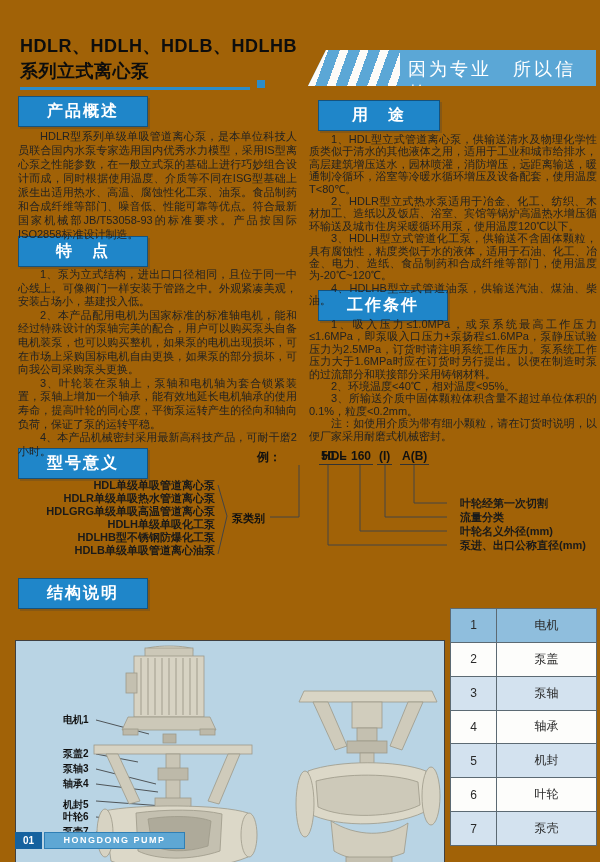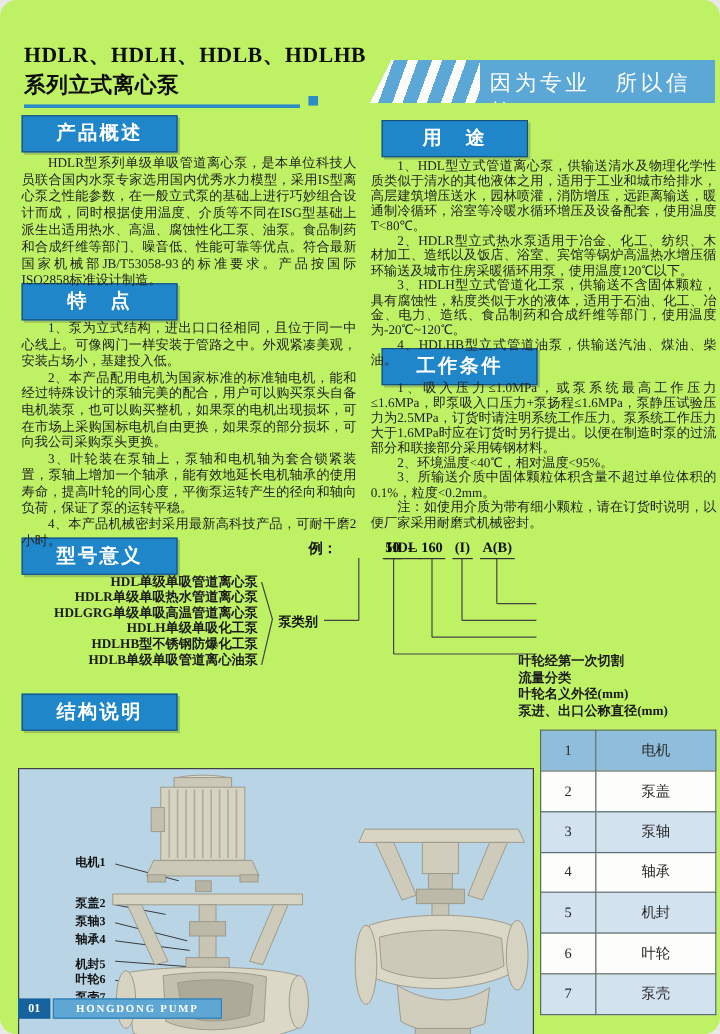--- a/index.html
+++ b/index.html
@@ -1,17 +1,17 @@
 <!DOCTYPE html>
 <html><head>
 <meta charset="utf-8">
 <style>
   html,body{margin:0;padding:0;background:#e8e8e6;}
-  .page{position:relative;width:600px;height:862px;background:#bef264;
-        font-family:Liberation Serif, serif;color:#222;overflow:hidden;border-radius:14px;}
+  .page{position:relative;width:600px;height:862px;background:#a16207;
+        font-family:Liberation Sans, sans-serif;color:#222;overflow:hidden;}
 
   
   .doc-title{position:absolute;left:20px;top:34px;font-size:18px;font-weight:bold;
              line-height:25px;color:#0d0d0d;letter-spacing:0.5px;}
   .title-underline{position:absolute;left:20px;top:87px;width:230px;height:3px;background:#2b8cc8;}
   .title-square{position:absolute;left:257px;top:80px;width:8px;height:8px;background:#2b8cc8;}
 
   .banner{position:absolute;left:308px;top:50px;width:288px;height:36px;background:#5ba7d6;
           clip-path:polygon(18px 0,100% 0,100% 100%,0 100%);}
   .banner-stripes{position:absolute;left:0;top:0;width:92px;height:100%;
@@ -30,21 +30,21 @@
   .lh-right{font-size:11px;line-height:12.4px;width:288px;}
 
   
   .model-zone{position:absolute;left:0;top:445px;width:600px;height:160px;}
   .model-zone .abs{position:absolute;font-size:11px;color:#111;}
   .seg{position:absolute;top:4px;font-size:12px;font-weight:bold;color:#111;
        border-bottom:1.5px solid #333;padding:0 2px 1px 2px;}
   .noline{border-bottom:none;}
   .pump-type-list{position:absolute;left:20px;top:34px;width:195px;text-align:right;
                   font-size:11px;font-weight:bold;line-height:13px;color:#1a1a1a;}
-  .callout{position:absolute;left:432px;font-size:11px;font-weight:bold;color:#1a1a1a;line-height:12px;margin-top:48px;}
+  .callout{position:absolute;left:460px;font-size:11px;font-weight:bold;color:#1a1a1a;line-height:12px;}
 
   
   .structure-panel{position:absolute;left:15px;top:608px;width:428px;height:238px;
                    background:#b9d4e4;border:1px solid #404040;margin-top:32px;}
   .part-label{position:absolute;font-size:10px;font-weight:bold;color:#111;line-height:10px;}
 
   .parts-table{position:absolute;left:450px;top:608px;width:147px;height:238px;
                border-collapse:collapse;table-layout:fixed;}
   .parts-table td{border:1px solid #5c6a73;text-align:center;font-size:12px;color:#2a2a2a;
                   height:32px;padding:0;}

